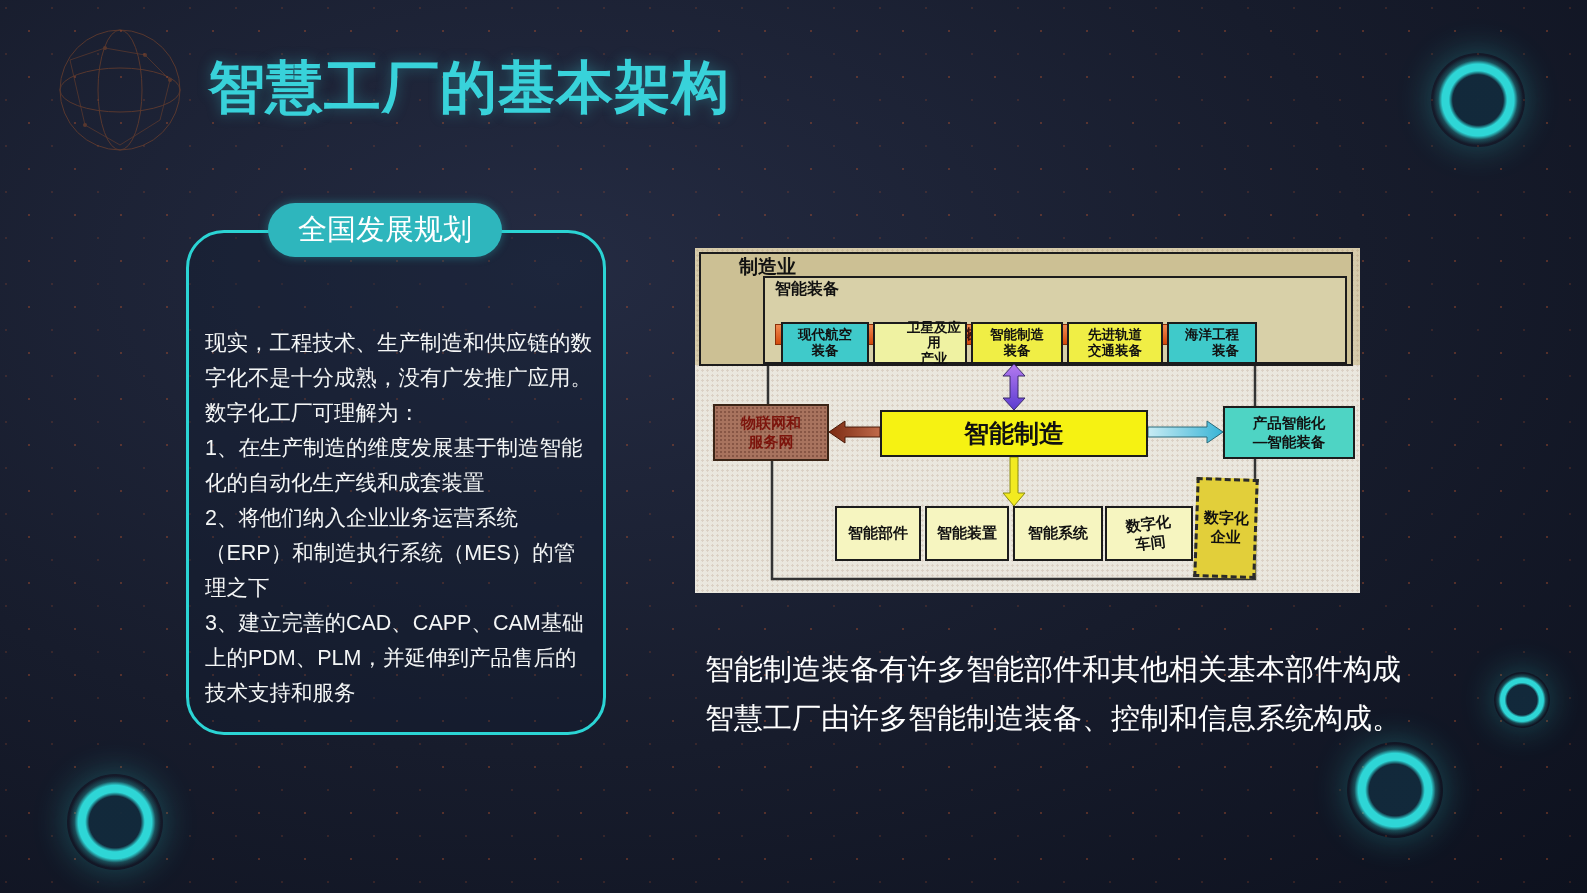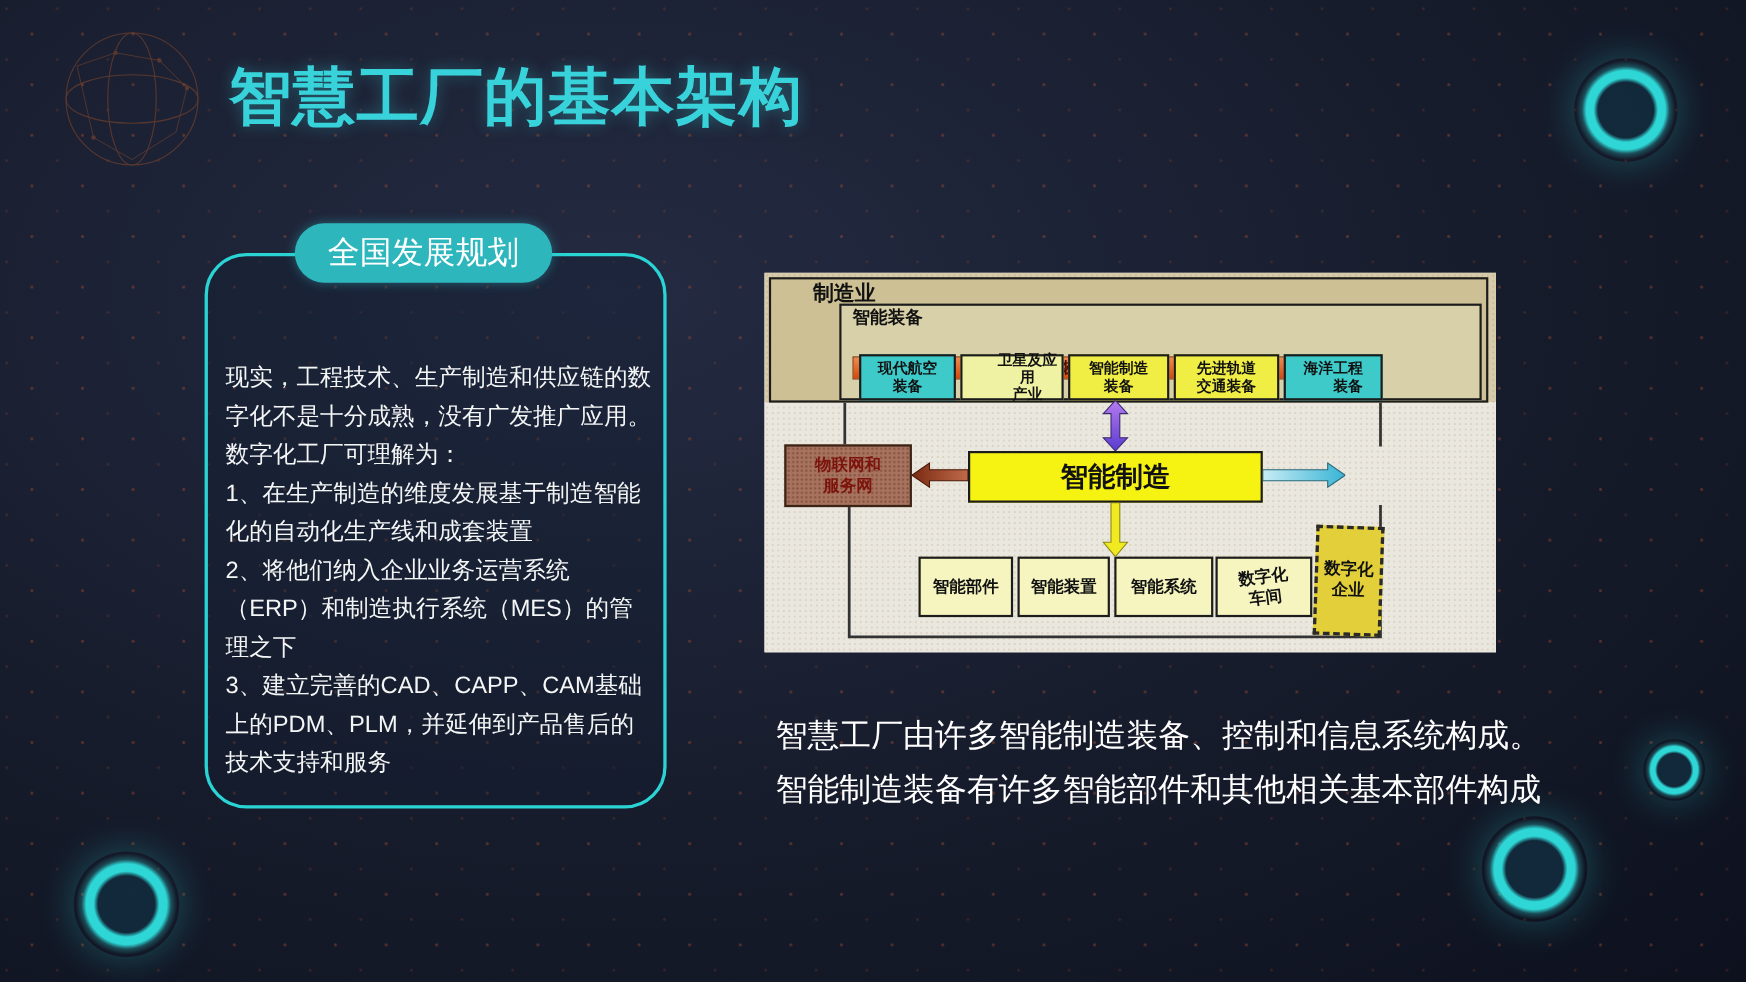--- a/index.html
+++ b/index.html
@@ -164,27 +164,29 @@
       </defs>
     <polygon points="75,14 59,3 59,9 0,9 0,19 59,19 59,25" fill="url(#gCY)" stroke="#2a6a7a" stroke-width="1"></polygon>
   </svg>
 
   <svg class="arrow-svg" style="left:306px;top:209px;" width="26" height="49" viewBox="0 0 26 49">
     <polygon points="13,49 2,36 9,36 9,0 17,0 17,36 24,36" fill="#f2ea20" stroke="#8a8a10" stroke-width="1"></polygon>
   </svg>
 
   <div class="box left-box">物联网和
 服务网</div>
+  <div class="box right-box">产品智能化
+—智能装备</div>
 
   <div class="box bbox" style="left:140px;width:86px;">智能部件</div>
   <div class="box bbox" style="left:230px;width:84px;">智能装置</div>
   <div class="box bbox" style="left:318px;width:90px;">智能系统</div>
   <div class="box bbox" style="left:410px;width:88px;"><span class="tilt">数字化
 车间</span></div>
   <div class="box bbox-ent">数字化
 企业</div>
 
 </div>
 
 <div class="caption">
+  <div>智能制造装备有许多智能部件和其他相关基本部件构成</div>
   <div>智慧工厂由许多智能制造装备、控制和信息系统构成。</div>
-  <div>智能制造装备有许多智能部件和其他相关基本部件构成</div>
 </div>
 
 </body></html>

